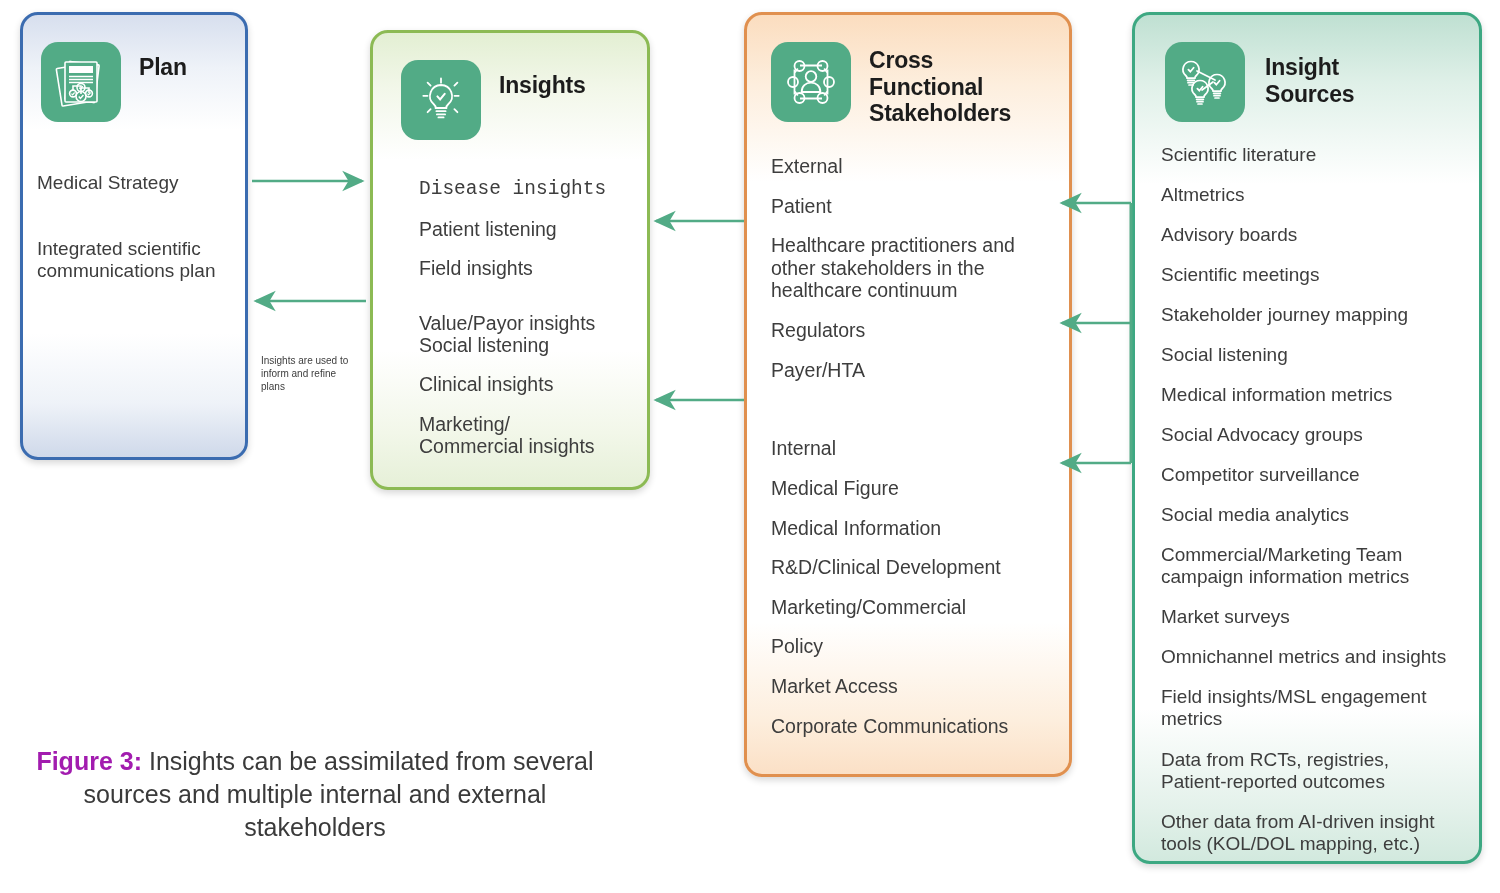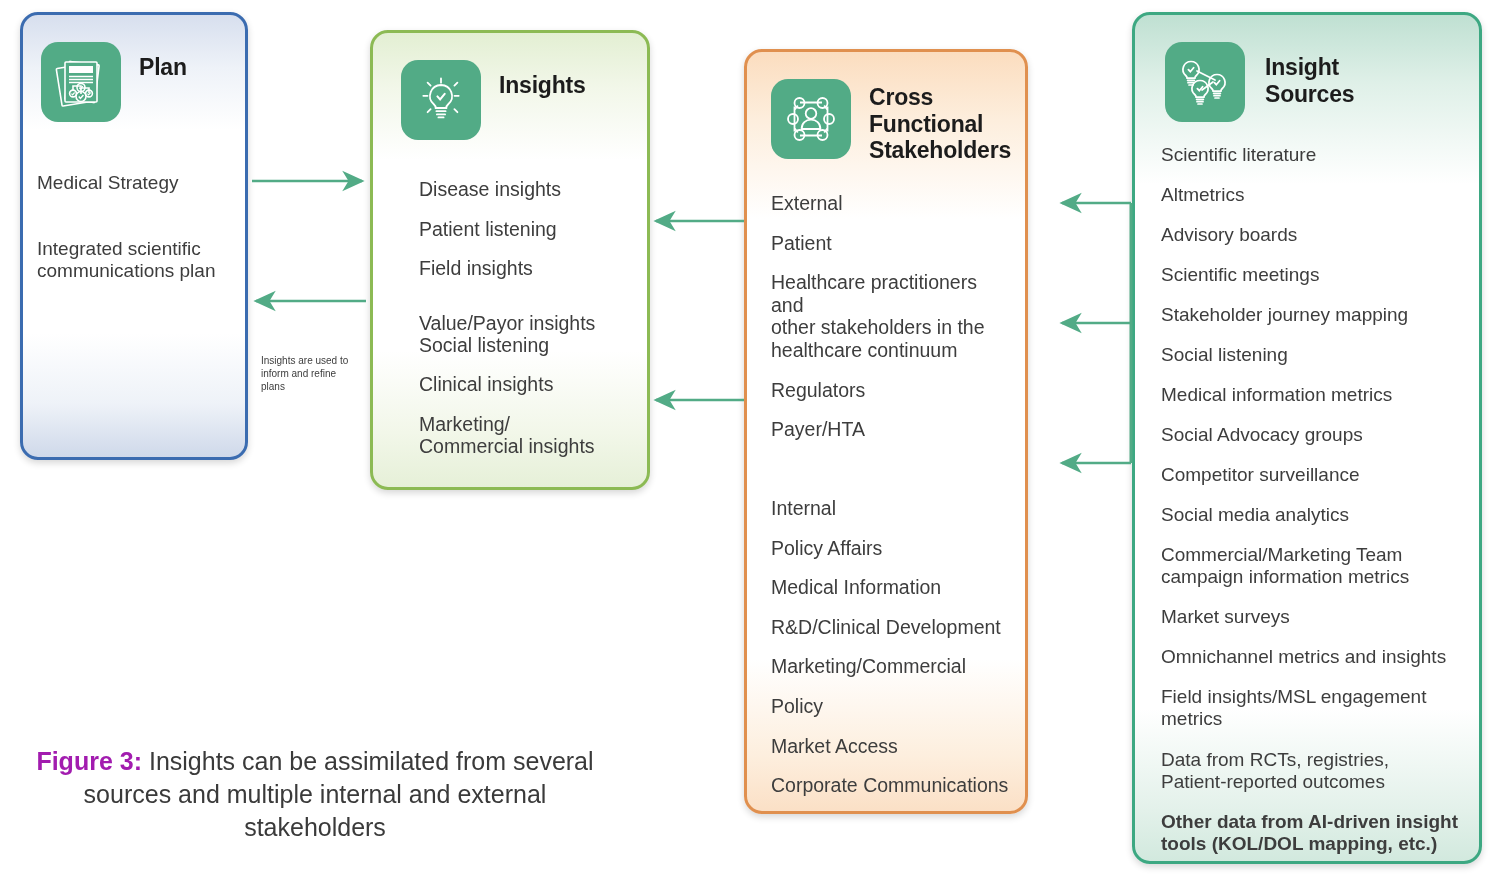--- a/index.html
+++ b/index.html
@@ -35,26 +35,25 @@
   
   #panel-insights {
     left: 370px; top: 30px; width: 280px; height: 460px;
     border: 3px solid #8cba54;
     background: linear-gradient(to bottom,
                 #e3efd3 0%, #f2f7e9 12%, #ffffff 28%,
                 #ffffff 70%, #f2f7e9 88%, #e6f0d8 100%);
   }
   
   #panel-cross {
-    left: 744px; top: 12px; width: 284px; height: 765px;
+    left: 744px; top: 12px; width: 328px; height: 765px;
     border: 3px solid #e0904f;
     background: linear-gradient(to bottom,
                 #fbddbf 0%, #fdeedd 9%, #ffffff 22%,
                 #ffffff 80%, #fdeedd 93%, #fbe0c6 100%);
-    margin-top: 37px;
   }
   
   #panel-sources {
     left: 1132px; top: 12px; width: 350px; height: 852px;
     border: 3px solid #3da882;
     background: linear-gradient(to bottom,
                 #bfe0d2 0%, #dff0e8 8%, #ffffff 20%,
                 #ffffff 82%, #e3f1ea 94%, #d2e9de 100%);
   }
 
@@ -178,21 +177,21 @@
         <path d="M25.4 25.4l2.7 3 4.6-5.6" stroke-width="2"></path>
         <path d="M29 7.5v4.2M29 7.5v4.2"></path>
         <path d="M15.5 24.8h-4.2M46.7 24.8h-4.2"></path>
         <path d="M18.6 14.6l-3-3M42.4 14.6l3-3"></path>
         <path d="M18.6 38.2l-3 3M42.4 38.2l3 3"></path>
       </svg>
     </div>
     <div class="panel-title">Insights</div>
   </div>
   <div class="item-list">
-    <div class="item" style="margin-top:0px;">Disease insights</div>
+    <div class="item" style="margin-top:0px;font-family:Liberation Mono, monospace;">Disease insights</div>
     <div class="item" style="margin-top:17px;">Patient listening</div>
     <div class="item" style="margin-top:17px;">Field insights</div>
     <div class="item" style="margin-top:32px;">Value/Payor insights
 Social listening</div>
     <div class="item" style="margin-top:16px;">Clinical insights</div>
     <div class="item" style="margin-top:17px;">Marketing/
 Commercial insights</div>
   </div>
 </div>
 
@@ -218,21 +217,21 @@
   </div>
   <div class="item-list">
     <div class="item" style="margin-top:0px;">External</div>
     <div class="item" style="margin-top:17px;">Patient</div>
     <div class="item" style="margin-top:17px;">Healthcare practitioners and
 other stakeholders in the
 healthcare continuum</div>
     <div class="item" style="margin-top:17px;">Regulators</div>
     <div class="item" style="margin-top:17px;">Payer/HTA</div>
     <div class="item" style="margin-top:56px;">Internal</div>
-    <div class="item" style="margin-top:17px;">Policy Affairs</div>
+    <div class="item" style="margin-top:17px;">Medical Figure</div>
     <div class="item" style="margin-top:17px;">Medical Information</div>
     <div class="item" style="margin-top:17px;">R&amp;D/Clinical Development</div>
     <div class="item" style="margin-top:17px;">Marketing/Commercial</div>
     <div class="item" style="margin-top:17px;">Policy</div>
     <div class="item" style="margin-top:17px;">Market Access</div>
     <div class="item" style="margin-top:17px;">Corporate Communications</div>
   </div>
 </div>
 
 <div class="panel" id="panel-sources">
@@ -272,21 +271,21 @@
     <div class="item" style="margin-top:18px;">Competitor surveillance</div>
     <div class="item" style="margin-top:18px;">Social media analytics</div>
     <div class="item" style="margin-top:18px;">Commercial/Marketing Team
 campaign information metrics</div>
     <div class="item" style="margin-top:18px;">Market surveys</div>
     <div class="item" style="margin-top:18px;">Omnichannel metrics and insights</div>
     <div class="item" style="margin-top:18px;">Field insights/MSL engagement
 metrics</div>
     <div class="item" style="margin-top:18px;">Data from RCTs, registries,
 Patient-reported outcomes</div>
-    <div class="item" style="margin-top:18px;font-weight:bold;">Other data from AI-driven insight
+    <div class="item" style="margin-top:18px;">Other data from AI-driven insight
 tools (KOL/DOL mapping, etc.)</div>
   </div>
 </div>
 
 <svg class="arrow-svg">
   <defs>
     <marker id="ah" markerWidth="9" markerHeight="9" refX="7.6" refY="4.5" orient="auto" markerUnits="strokeWidth">
       <path d="M0,0.6 L8.6,4.5 L0,8.4 L2.4,4.5 Z" fill="#52ab86"></path>
     </marker>
   </defs>

